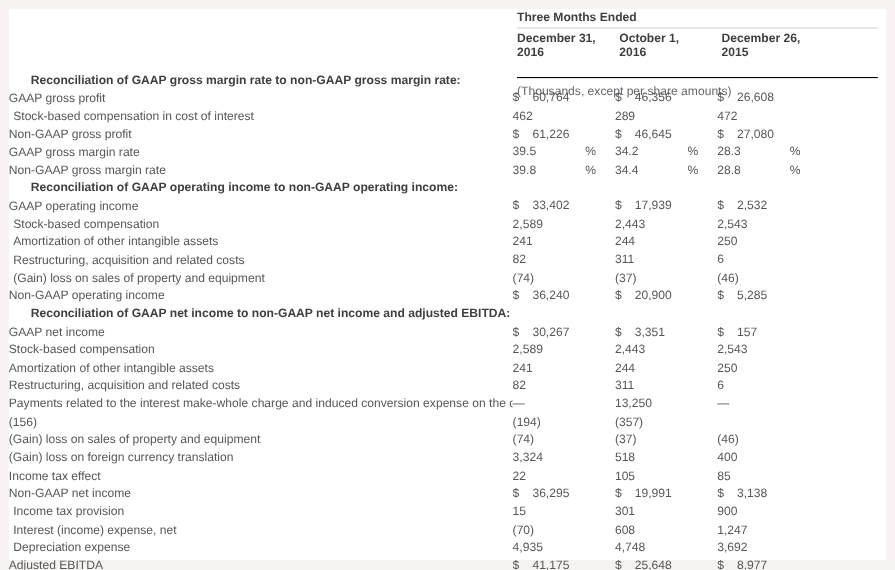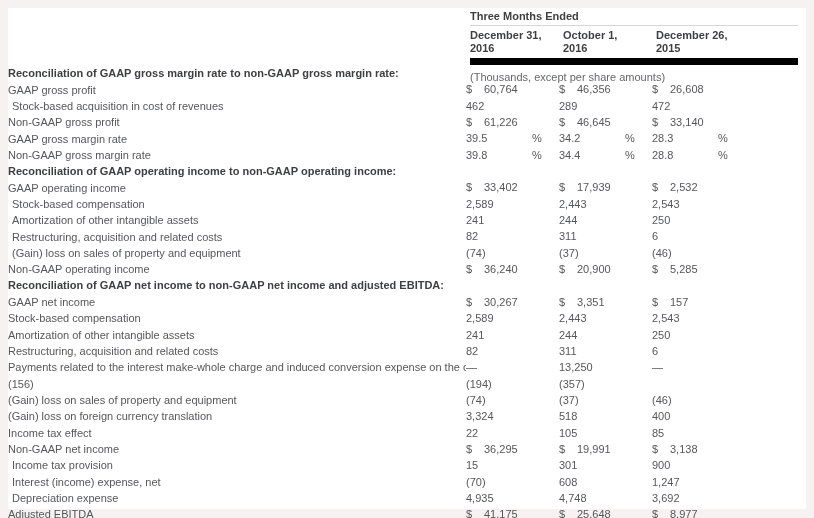--- a/index.html
+++ b/index.html
@@ -29,22 +29,22 @@
   }
   .period-title {
     font-weight: bold;
     color: #3e3f41;
     padding-bottom: 3px;
     border-bottom: 1px solid #d6d6d6;
   }
   .dates {
     display: flex;
     padding-top: 3px;
-    padding-bottom: 3px;
-    border-bottom: 7px solid #000000;
+    padding-bottom: 15px;
+    border-bottom: 1px solid #000000;
   }
   .date-cell {
     width: 93px;
     font-weight: bold;
     color: #3e3f41;
     line-height: 13px;
   }
   .units {
     padding-top: 6px;
     color: #66676a;
@@ -64,21 +64,21 @@
   .row .label {
     color: #56575a;
     white-space: nowrap;
     overflow: hidden;
   }
   .row .label.indent { padding-left: 4px; }
   .section-row {
     display: block;
     height: 16.35px;
     line-height: 16.35px;
-    padding-left: 0;
+    padding-left: 20px;
   }
   .section-row .slabel {
     font-weight: bold;
     color: #3e3f41;
     white-space: nowrap;
   }
   .cell {
     position: relative;
     height: 100%;
     line-height: 16.35px;
@@ -133,42 +133,42 @@
     </div>
     <div class="cell">
       <span class="dollar">$</span><span class="value">46,356</span><span class="pct"></span>
     </div>
     <div class="cell">
       <span class="dollar">$</span><span class="value">26,608</span><span class="pct"></span>
     </div>
   </div>
 
   <div class="row">
-    <div class="label indent">Stock-based acquisition in cost of revenues</div>
+    <div class="label indent">Stock-based compensation in cost of interest</div>
     <div class="cell">
       <span class="value">462</span><span class="pct"></span>
     </div>
     <div class="cell">
       <span class="value">289</span><span class="pct"></span>
     </div>
     <div class="cell">
       <span class="value">472</span><span class="pct"></span>
     </div>
   </div>
 
   <div class="row">
     <div class="label">Non-GAAP gross profit</div>
     <div class="cell">
       <span class="dollar">$</span><span class="value">61,226</span><span class="pct"></span>
     </div>
     <div class="cell">
       <span class="dollar">$</span><span class="value">46,645</span><span class="pct"></span>
     </div>
     <div class="cell">
-      <span class="dollar">$</span><span class="value">33,140</span><span class="pct"></span>
+      <span class="dollar">$</span><span class="value">27,080</span><span class="pct"></span>
     </div>
   </div>
 
   <div class="row">
     <div class="label">GAAP gross margin rate</div>
     <div class="cell">
       <span class="value">39.5</span><span class="pct">%</span>
     </div>
     <div class="cell">
       <span class="value">34.2</span><span class="pct">%</span>

